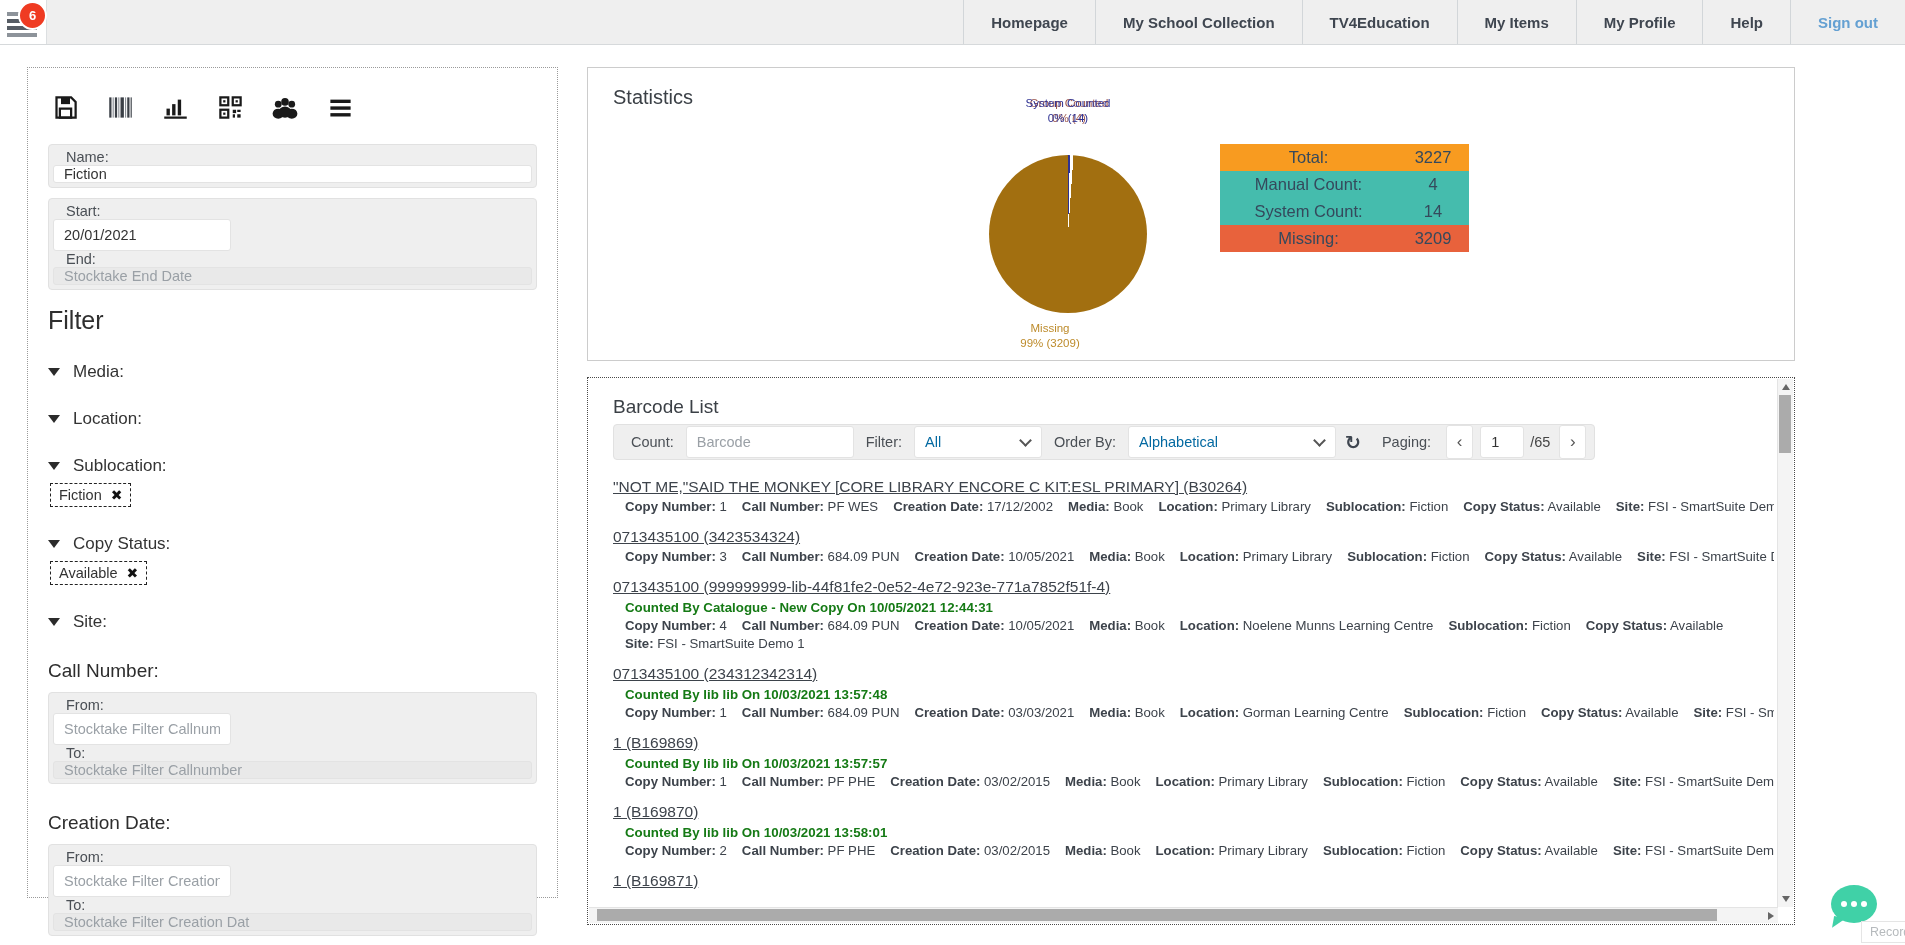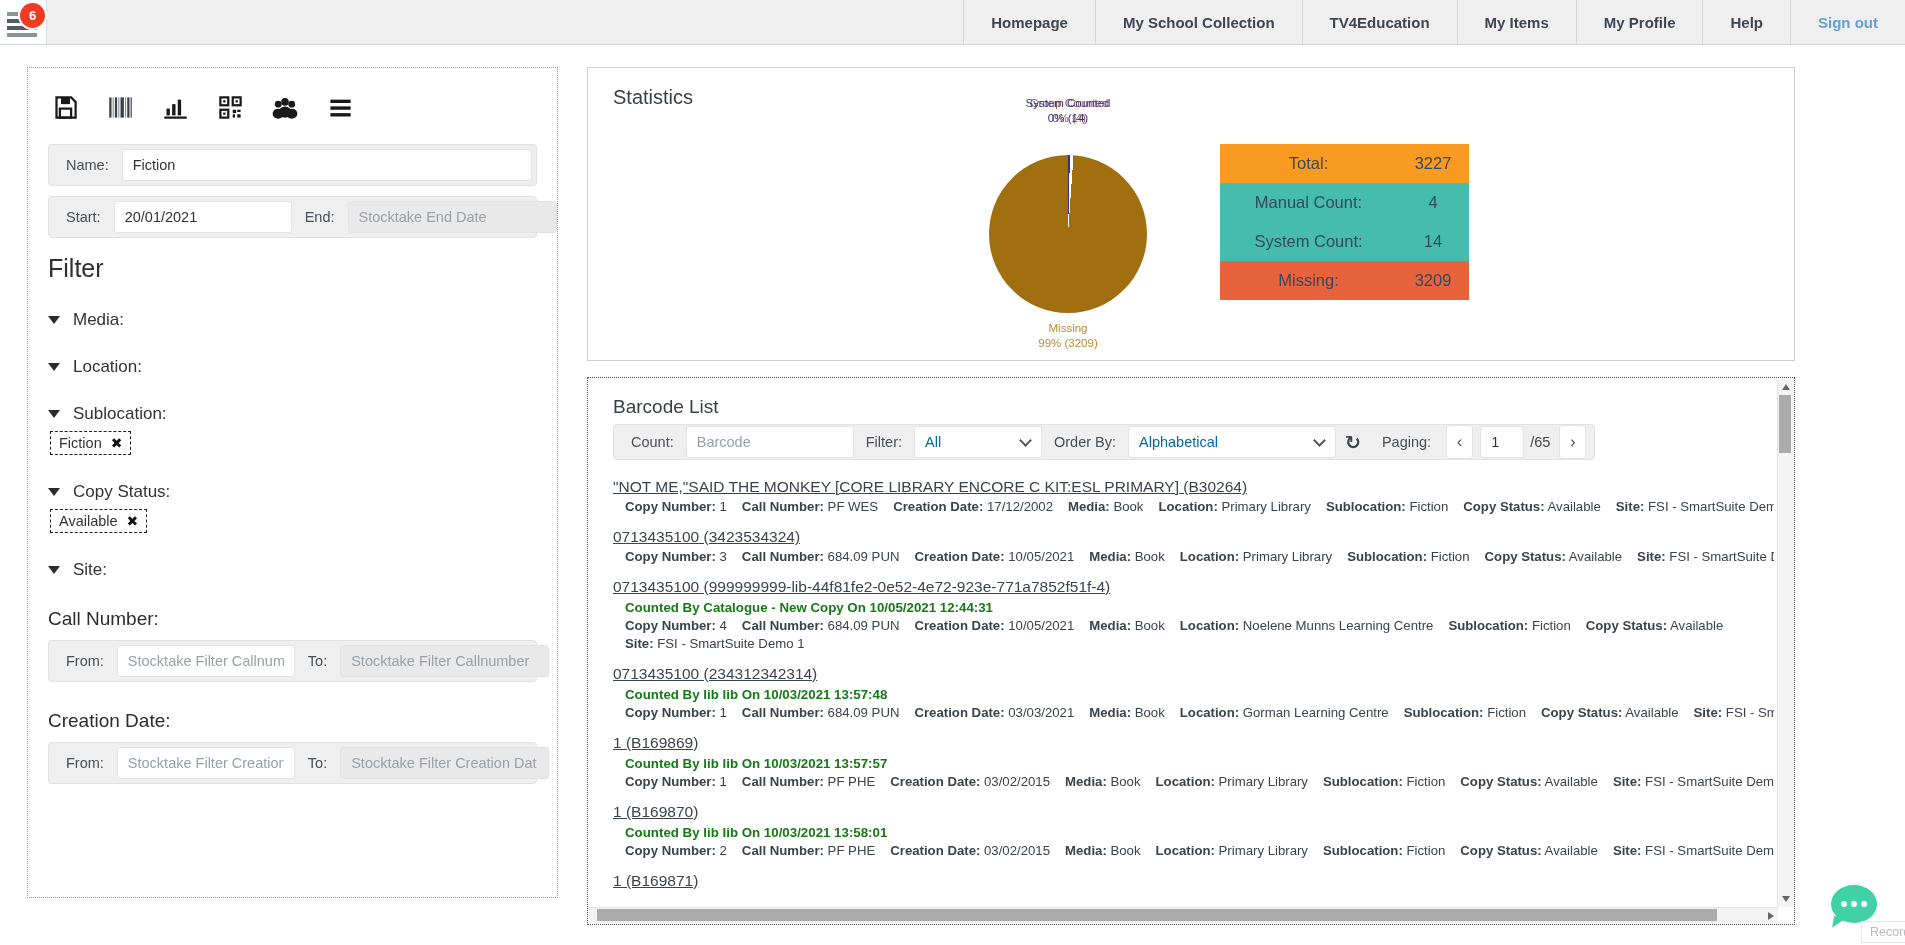--- a/index.html
+++ b/index.html
@@ -14,21 +14,21 @@
   .ham-bars i:first-child,.ham-bars i:last-child{background:#8d939a;}
   .badge{position:absolute;left:18px;top:1px;width:25px;height:25px;border-radius:50%;
          background:#ef3b22;border:2px solid #fff;color:#fff;font-size:13px;font-weight:bold;
          display:flex;align-items:center;justify-content:center;z-index:5;}
   .nav-menu{display:flex;height:44px;}
   .nav-item{display:flex;align-items:center;padding:0 27px;border-left:1px solid #d2d6d9;
             font-size:15px;font-weight:700;color:#3f4650;cursor:pointer;white-space:nowrap;}
   .nav-item.accent{color:#64a0d2;}
   
   .grp{display:flex;align-items:stretch;background:#efefef;border:1px solid #e1e1e1;
-       border-radius:4px;padding:4px;}
+       border-radius:4px;padding:4px;flex-direction:column;}
   .cell-label{display:flex;align-items:center;padding:0 13px;font-size:14.5px;color:#4a4f55;white-space:nowrap;}
   input.txt{border:1px solid #e3e3e3;border-radius:3px;height:32px;padding:0 10px;
             font-size:14.5px;color:#333;font-family:inherit;background:#fff;box-sizing:border-box;outline:none;}
   input.txt::placeholder{color:#9aa0a6;}
   input.txt.dis{background:#e9e9e9;}
   
   .left-panel{position:absolute;left:27px;top:67px;width:531px;height:831px;background:#fff;
               border:1px dotted #9a9a9a;box-sizing:border-box;padding:16px 20px;}
   .toolbar{display:flex;align-items:center;gap:25px;height:38px;margin:4px 0 18px 2px;}
   .tool{width:30px;height:30px;display:flex;align-items:center;justify-content:center;cursor:pointer;}
@@ -47,23 +47,23 @@
   .tag b{font-size:14px;color:#111;}
   .section-h{font-size:19px;font-weight:400;color:#2d2d2d;margin:28px 0 10px 0;}
   
   .stats-panel{position:absolute;left:587px;top:67px;width:1208px;height:294px;background:#fff;
                border:1px solid #ccc;box-sizing:border-box;}
   .panel-title{position:absolute;left:25px;top:18px;font-size:20px;color:#3b4046;font-weight:500;}
   .pie{position:absolute;left:401px;top:87px;width:158px;height:158px;border-radius:50%;}
   .pie-lab{position:absolute;width:220px;text-align:center;font-size:11.5px;line-height:15px;font-weight:500;}
   .pie-top1{left:370px;top:28px;}
   .pie-top2{left:371px;top:28px;opacity:.85;}
-  .pie-bottom{left:370px;top:253px;}
+  .pie-bottom{left:352px;top:253px;}
   .stats-table{position:absolute;left:632px;top:76px;width:249px;}
-  .stat-row{display:flex;align-items:center;height:39px;font-size:16.5px;color:#35495c;}
+  .stat-row{display:flex;align-items:center;height:27px;font-size:16.5px;color:#35495c;}
   .stat-row .lab{flex:1;text-align:center;}
   .stat-row .val{width:72px;text-align:center;}
   
   .bc-panel{position:absolute;left:587px;top:377px;width:1208px;height:548px;background:#fff;
             border:1px dotted #4a4a4a;box-sizing:border-box;}
   .controls{position:absolute;left:25px;top:46px;height:36px;display:flex;align-items:center;
             background:#efefef;border:1px solid #e1e1e1;border-radius:4px;padding:5px;box-sizing:border-box;}
   .controls .cell-label{padding:0 12px;}
   .sel{display:flex;align-items:center;justify-content:space-between;background:#fff;
        border:1px solid #e3e3e3;border-radius:3px;height:32px;padding:0 10px;font-size:14.5px;

